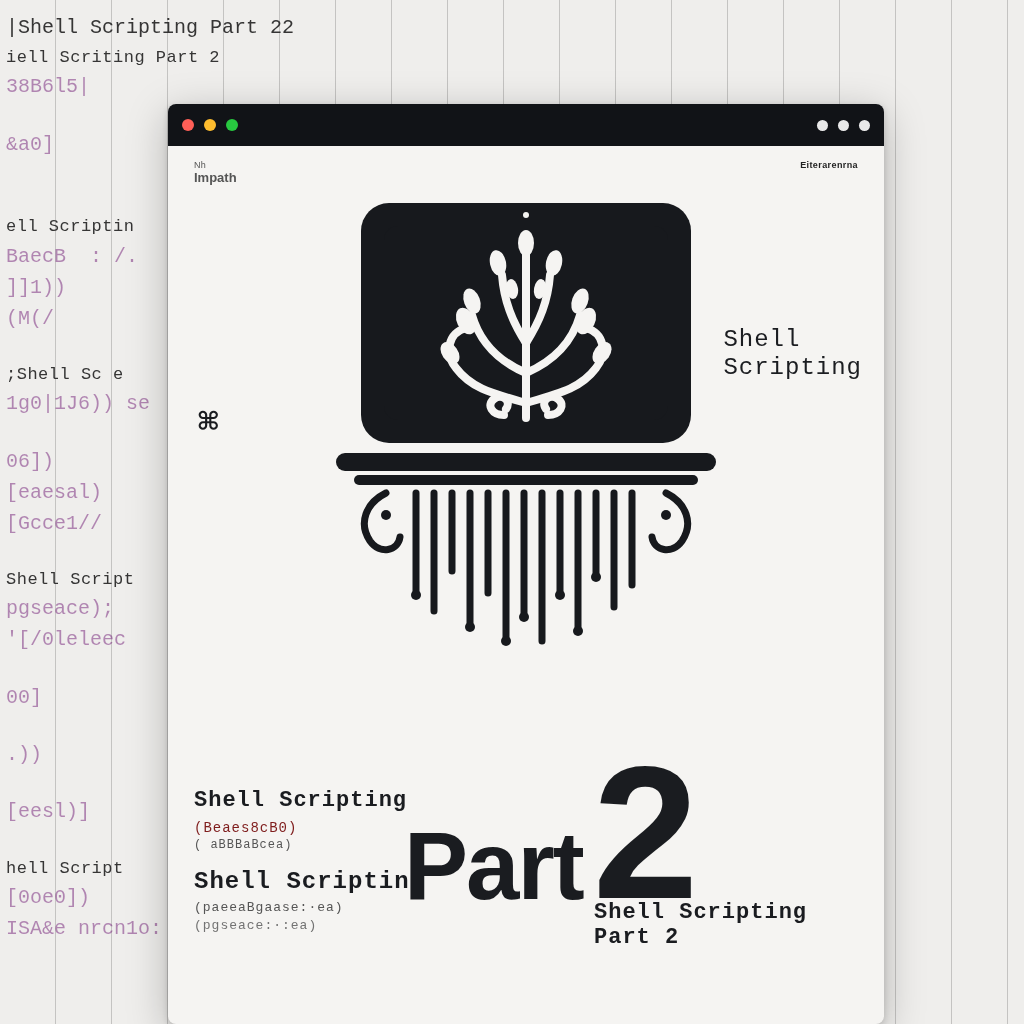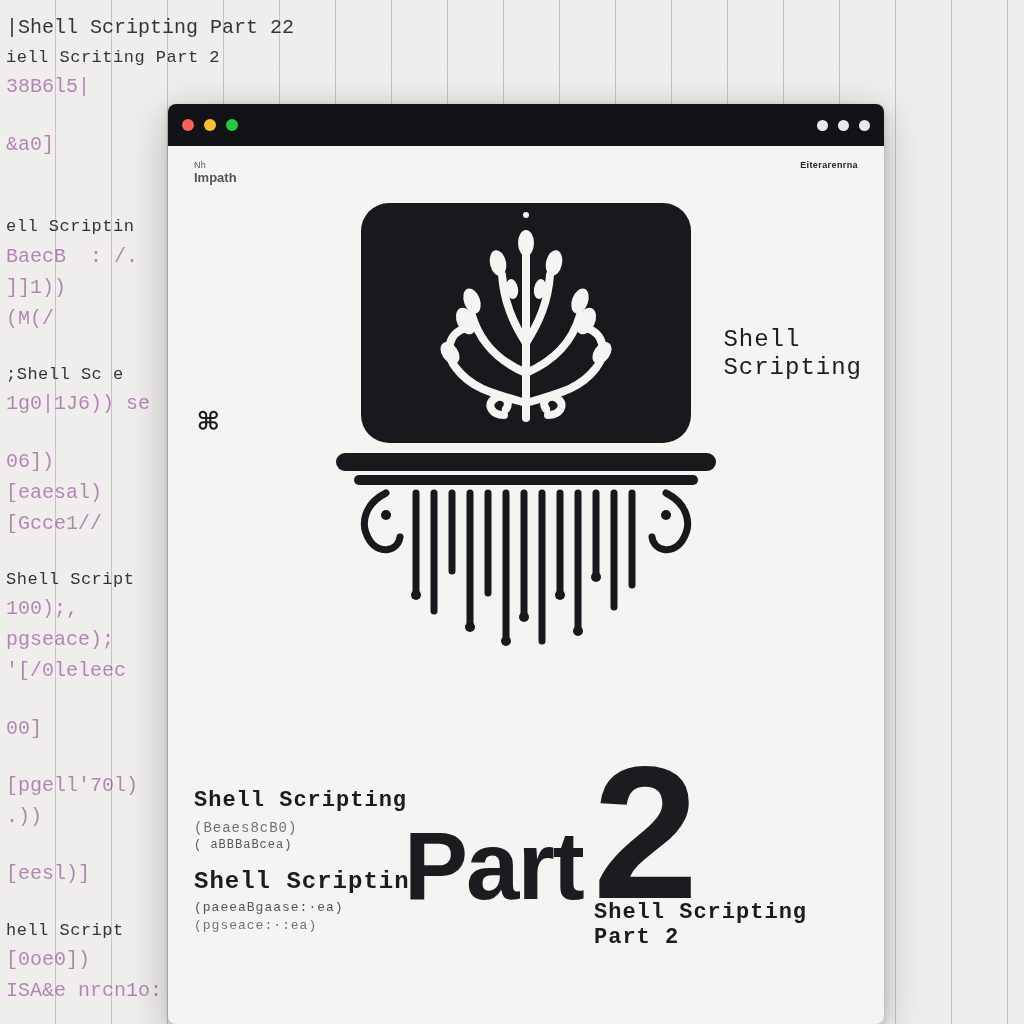--- a/index.html
+++ b/index.html
@@ -114,21 +114,21 @@
   .part-num{
     font-family: Arial, Helvetica, sans-serif;
     font-weight:800; font-size:190px; color:#1a1c20;
     line-height:0.78; margin-left:6px;
   }
   .ss-a {
     position:absolute; left:0; top:40px;
     font-family:'Courier New',monospace; font-size:22px;
     letter-spacing:1px; color:#1a1c20; font-weight:600;
   }
-  .ss-code1{position:absolute; left:0; top:72px; font-size:14px; color:#737373; letter-spacing:1px;text-align:center;}
+  .ss-code1{position:absolute; left:0; top:72px; font-size:14px; color:#7f1d1d; letter-spacing:1px;text-align:center;}
   .ss-code2{position:absolute; left:0; top:90px; font-size:12px; color:#555; letter-spacing:1px;}
   .ss-b{
     position:absolute; left:0; top:120px;
     font-family:'Courier New',monospace; font-size:24px;
     letter-spacing:1px; color:#1a1c20; font-weight:600;
   }
   .ss-code3{position:absolute; left:0; top:152px; font-size:13px; color:#555; letter-spacing:1px;}
   .ss-code4{position:absolute; left:0; top:170px; font-size:13px; color:#737373; letter-spacing:1px;}
   .ss-c{
     position:absolute; left:400px; top:152px;
@@ -141,23 +141,23 @@
 
 <div class="paper"></div>
 <div class="ruled-bg"></div>
 
 <pre class="bg-code"><span class="title1">|Shell Scripting Part 22</span><span class="title2">iell Scriting Part 2</span><span class="filler">38B6l5|</span>
 <span class="filler">&amp;a0]</span>
 
 <span class="title2">ell Scriptin</span><span class="filler">BaecB  : /.</span><span class="filler">]]1))</span><span class="filler">(M(/</span>
 <span class="title2">;Shell Sc e</span><span class="filler">1g0|1J6)) se</span>
 <span class="filler">06])</span><span class="filler">[eaesal)</span><span class="filler">[Gcce1//</span>
-<span class="title2">Shell Script</span><span class="filler">100);,</span><span class="filler">pgseace);</span><span class="filler">'[/0leleec</span>
+<span class="title2">Shell Script</span><span class="filler">pgseace);</span><span class="filler">'[/0leleec</span>
 <span class="filler">00]</span>
-<span class="filler">[pgell'70l)</span><span class="filler">.))</span>
+<span class="filler">.))</span>
 <span class="filler">[eesl)]</span>
 <span class="title2">hell Script</span><span class="filler">[0oe0])</span><span class="filler">ISA&amp;e nrcn1o: Par on</span></pre>
 
 <div class="card">
   <div class="titlebar">
     <div class="tl-left">
       <span class="dot red"></span>
       <span class="dot yellow"></span>
       <span class="dot green"></span>
     </div>

